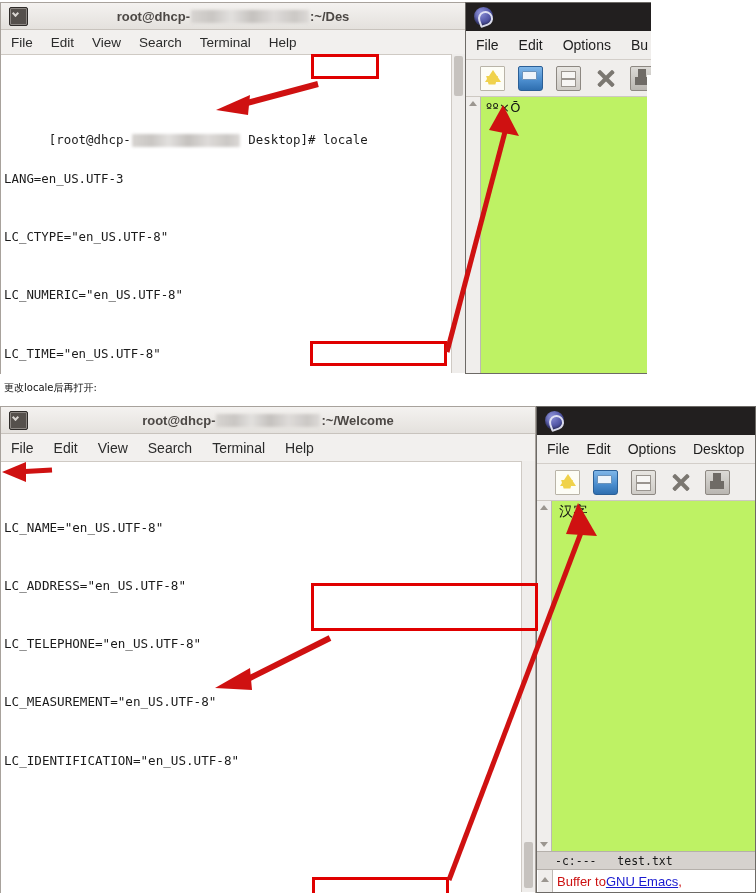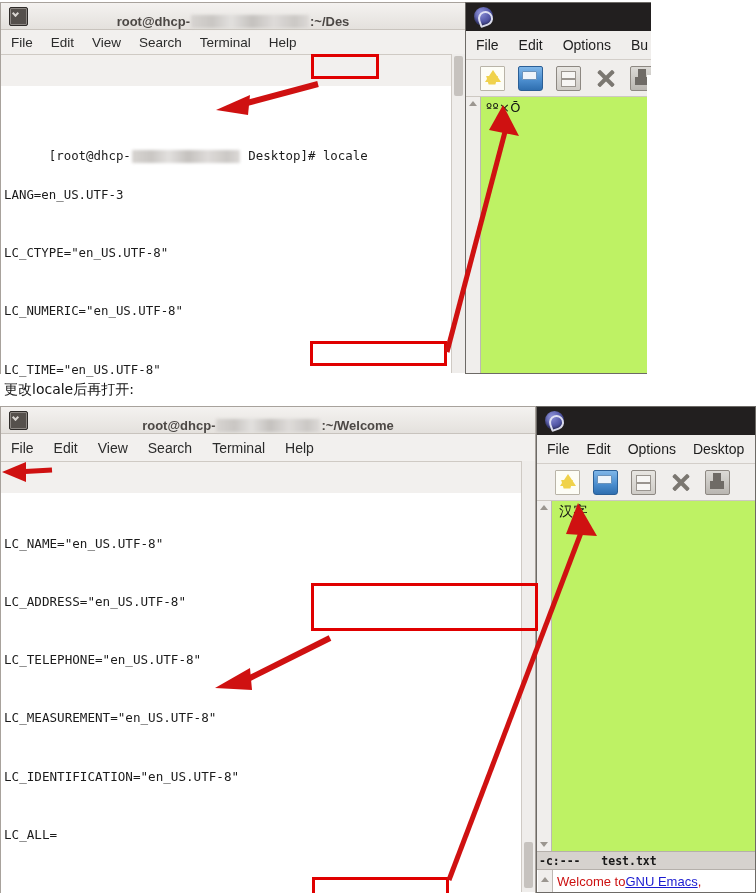--- a/index.html
+++ b/index.html
@@ -7,21 +7,21 @@
     width:756px;height:893px;position:relative;overflow:hidden;
     font-family:"Liberation Sans", sans-serif;
     -webkit-font-smoothing:antialiased;
   }
   .abs{position:absolute;}
 
   
   .gwin{position:absolute;background:#f2f0ee;border:1px solid #a8a29c;box-sizing:border-box;}
   .gtitle{
     height:26px;background:linear-gradient(to bottom,#f4f2f0 0%,#e4e1dd 100%);
-    border-bottom:1px solid #c8c3bd;display:flex;align-items:flex-end;position:relative;
+    border-bottom:1px solid #c8c3bd;display:flex;align-items:center;position:relative;
   }
   .gtitle .tlabel{
     width:100%;text-align:center;font-size:13px;font-weight:bold;color:#4c4845;
     display:flex;justify-content:center;align-items:center;gap:0px;white-space:nowrap;
   }
   .termicon{
     position:absolute;left:8px;top:4px;width:17px;height:17px;
     background:#55504c;border:1px solid #2e2b29;border-radius:2px;
     box-shadow:inset 0 0 0 1px #8d8884;
   }
@@ -42,23 +42,22 @@
     display:flex;align-items:center;padding-left:10px;gap:18px;
     font-size:13.5px;color:#2b2b2b;
   }
   .gmenu span{cursor:default;}
 
   
   .term{
     background:#ffffff;color:#1b1b1b;
     font-family:"DejaVu Sans Mono","Liberation Mono",monospace;
     font-size:12.4px;line-height:19.4px;
-    padding:2px 0 0 3px;overflow:hidden;white-space:pre;
+    padding:17px 0 0 3px;overflow:hidden;white-space:pre;
     box-sizing:border-box;
-    margin-top:31px;
   }
   .term .ln{height:19.4px;}
   .sb{
     position:absolute;right:0;top:51px;bottom:0;width:13px;
     background:#efedeb;border-left:1px solid #cfcac4;
   }
   .sb .thumb{position:absolute;left:2px;right:2px;top:2px;height:40px;background:#c6c2be;border-radius:2px;}
 
   
   .ewin{position:absolute;background:#f0eeec;box-sizing:border-box;overflow:hidden;}
@@ -93,22 +92,22 @@
   .efringe .arw{
     position:absolute;left:3px;width:0;height:0;
     border-left:4px solid transparent;border-right:4px solid transparent;
   }
   .efringe .up{top:4px;border-bottom:5px solid #9b9690;}
   .efringe .dn{bottom:4px;border-top:5px solid #9b9690;}
   .etext{position:absolute;left:20px;top:3px;font-size:13px;color:#111;letter-spacing:.4px;}
   .emode{
     background:#d6d2ce;border-top:1px solid #b5b0ab;border-bottom:1px solid #b5b0ab;
     font-family:"DejaVu Sans Mono","Liberation Mono",monospace;font-size:11.5px;
-    color:#181818;font-weight:bold;display:flex;align-items:center;
-    height:17px;padding-left:2px;white-space:pre;
+    color:#181818;font-weight:normal;display:flex;align-items:center;
+    height:17px;padding-left:18px;white-space:pre;
   }
   .eecho{
     background:#ffffff;font-size:13px;color:#cc1111;padding-left:20px;
     display:flex;align-items:center;height:22px;white-space:nowrap;
   }
   .eecho a{color:#1a1ad0;text-decoration:underline;}
 
   
   .ti{width:23px;height:23px;position:relative;display:inline-block;}
   .ti-new{background:#fdfdf6;border:1px solid #b9b4a8;border-radius:1px;}
@@ -154,21 +153,21 @@
     background:#6f6b66;
     box-shadow:-3px 8px 0 0 #6f6b66,3px 8px 0 0 #6f6b66,0 8px 0 0 #6f6b66;
   }
 
   
   .redbox{position:absolute;border:3px solid #e00000;box-sizing:border-box;pointer-events:none;}
   .ann{position:absolute;pointer-events:none;}
 
   .caption{
     position:absolute;font-family:"DejaVu Sans","Liberation Sans",sans-serif;
-    font-size:14px;color:#111;white-space:nowrap;text-align:right;
+    font-size:10px;color:#111;white-space:nowrap;text-align:right;
   }
 </style>
 </head>
 <body>
 
 <div class="gwin" style="left:0px;top:2px;width:466px;height:372px;">
   <div class="gtitle">
     <div class="termicon"></div>
     <div class="tlabel">
       <span>root@dhcp-</span>
@@ -268,21 +267,20 @@
     <span>Search</span>
     <span>Terminal</span>
     <span>Help</span>
   </div>
   <div class="term" style="height:432px;font-size:12.6px;line-height:19.4px;">
     <div class="ln">LC_NAME="en_US.UTF-8"</div>
     <div class="ln">LC_ADDRESS="en_US.UTF-8"</div>
     <div class="ln">LC_TELEPHONE="en_US.UTF-8"</div>
     <div class="ln">LC_MEASUREMENT="en_US.UTF-8"</div>
     <div class="ln">LC_IDENTIFICATION="en_US.UTF-8"</div>
-    <div class="ln">LC_ALL=</div>
     
     
     
     
     
     
     
     
     
     
@@ -317,21 +315,21 @@
   </div>
   <div class="ebody" style="height:350px;">
     <div class="efringe">
       <div class="arw up"></div>
       <div class="arw dn"></div>
     </div>
     <div class="etext" style="font-size:14px;left:22px;top:2px;">汉字</div>
   </div>
   <div class="emode">-c:---   test.txt</div>
   <div class="eecho">
-    <span>Welcome to </span>
+    <span>Buffer to </span>
       <a href="#">GNU Emacs</a>
       <span>,</span>
   </div>
   <div class="abs" style="left:1px;bottom:0px;width:14px;height:22px;background:#f0eeec;border-right:1px solid #bdb8b3;"></div>
   <div class="abs" style="left:4px;bottom:10px;width:0;height:0;border-left:4px solid transparent;border-right:4px solid transparent;border-bottom:5px solid #9b9690;"></div>
 </div>
 
 <div class="redbox" style="left:311px;top:583px;width:227px;height:48px;"></div>
 <div class="redbox" style="left:312px;top:877px;width:137px;height:25px;"></div>
 

